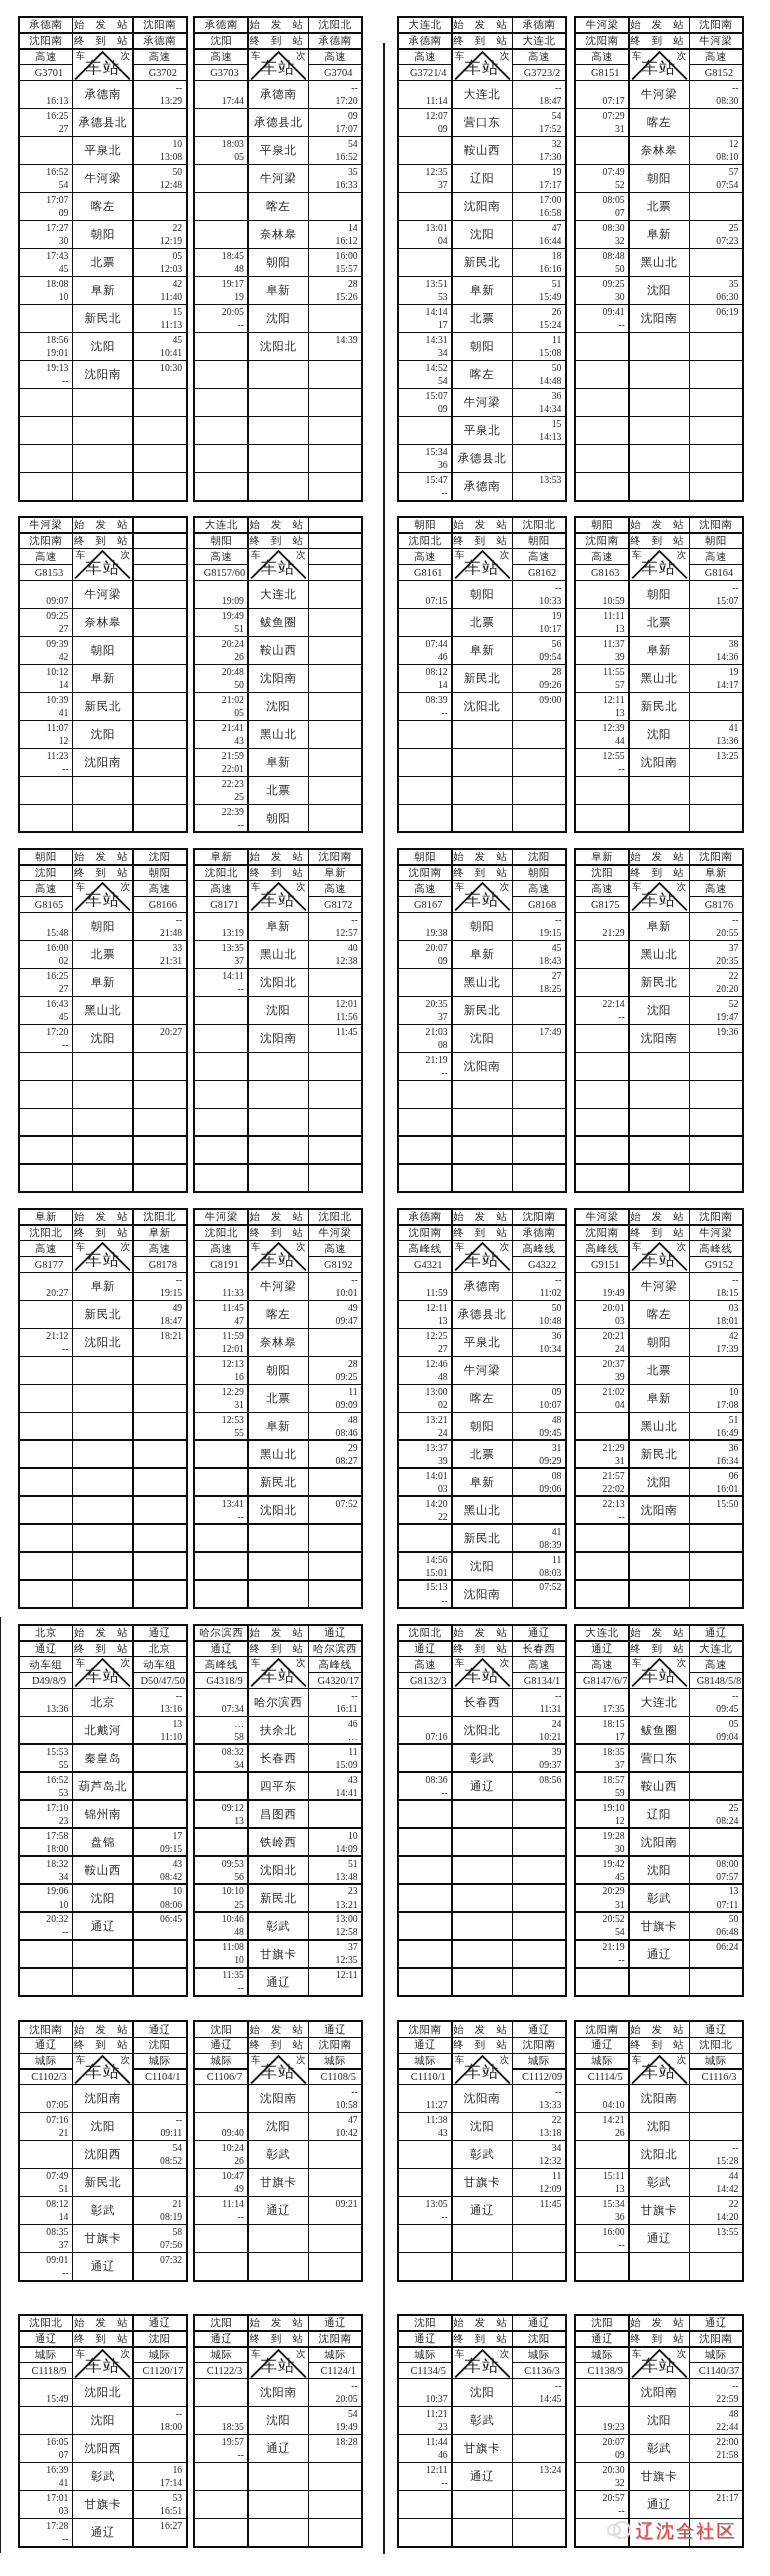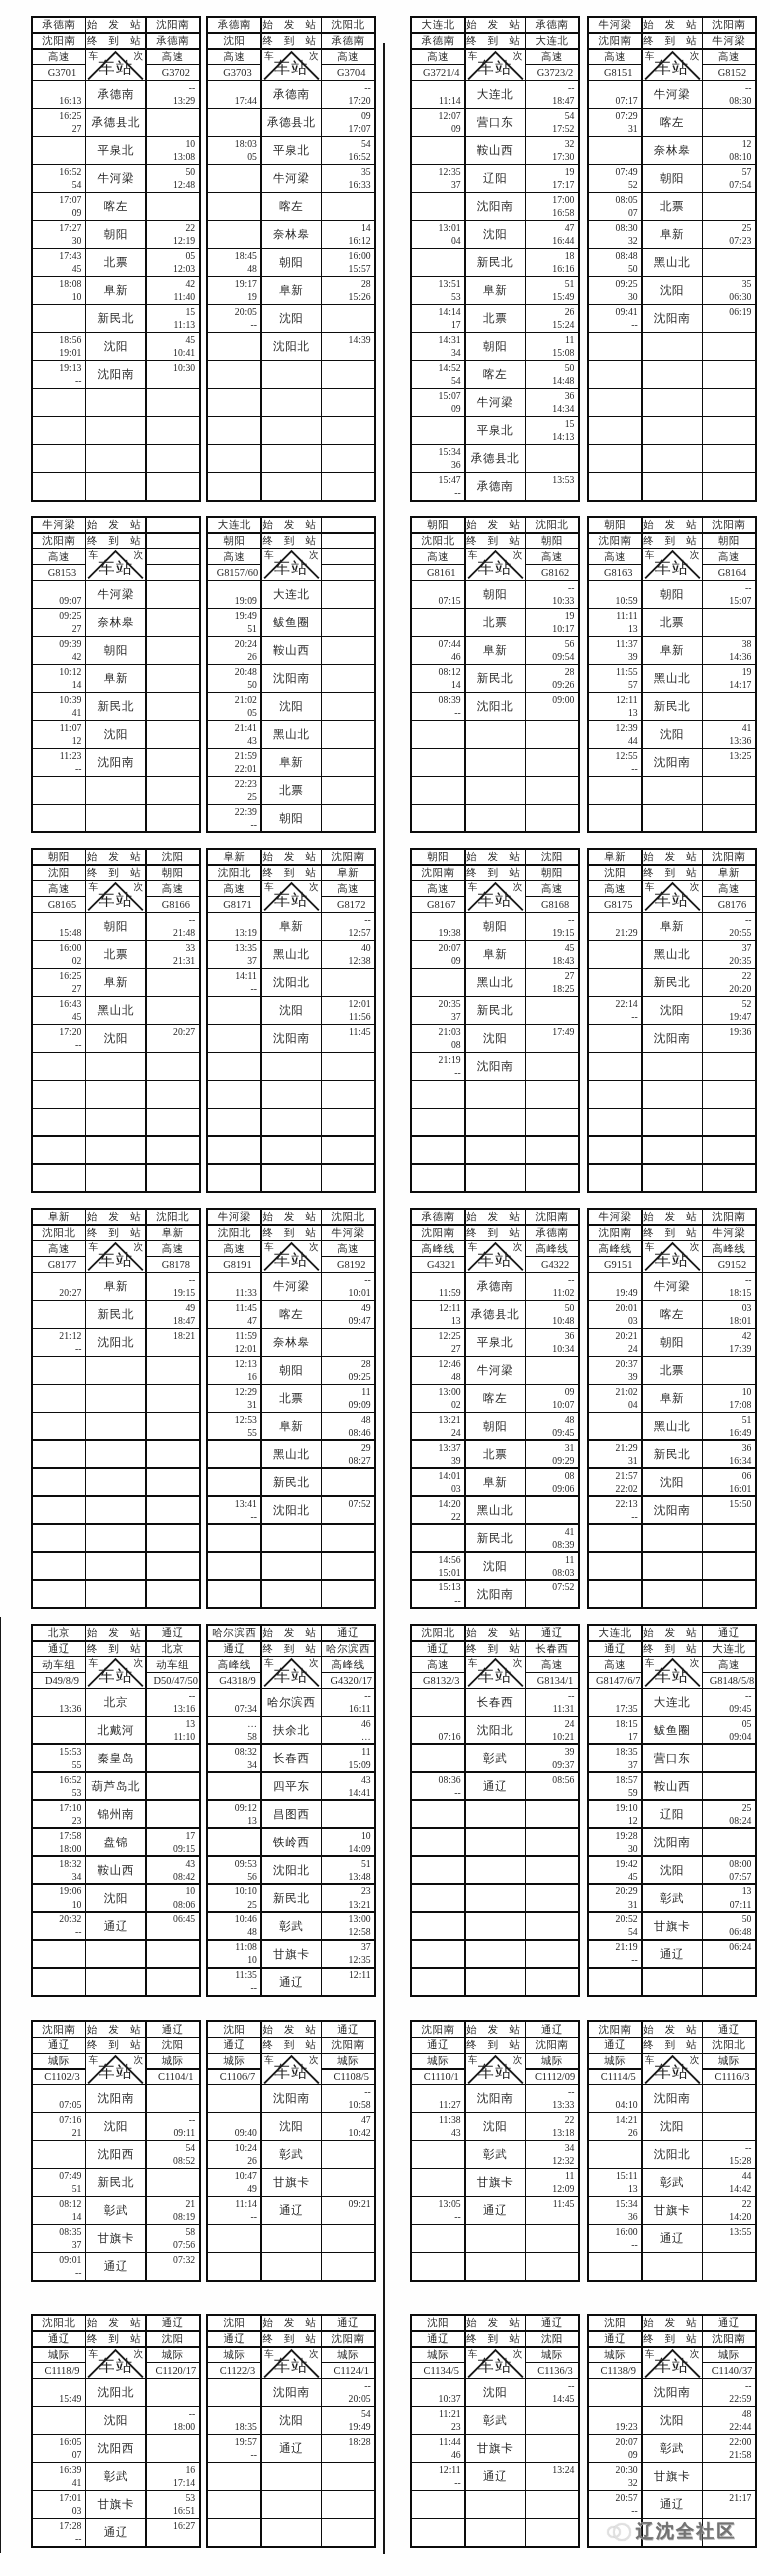--- a/index.html
+++ b/index.html
@@ -1,19 +1,19 @@
 <!DOCTYPE html>
 <html style="font-size:11.5px"><head>
 <meta charset="utf-8">
 <style>
   html,body{margin:0;padding:0;background:#fff;}
   .page{position:relative;width:770px;height:2576px;background:#fefefe;overflow:hidden;
         font-family:"Liberation Serif","DejaVu Serif",serif;color:#1f1f1f;}
   .bands{position:absolute;left:0;top:16px;width:100%;}
-  .band{display:flex;align-items:flex-start;margin-left:18px;justify-content:center;}
+  .band{display:flex;align-items:flex-start;margin-left:18px;}
   .band + .band{margin-top:14.4px;}
   .band:nth-of-type(6){margin-top:23px;}
   .band:nth-of-type(7){margin-top:32px;}
   .card{background:#0c0c0c;border:2.2px solid #0c0c0c;display:grid;
         grid-template-columns:52px 59px 52px;grid-template-rows:repeat(4,14.4px);
         grid-auto-rows:26.6px;gap:1.4px;align-content:start;}
   .card + .card{margin-left:5.7px;}
   .card:nth-child(3){margin-left:34px;}
   .card:nth-child(4){margin-left:7.2px;}
   .cell{background:#fff;overflow:hidden;}
@@ -26,23 +26,23 @@
   .dche{position:absolute;left:2.2px;top:0px;font-size:9.7px;}
   .dci{position:absolute;right:2.2px;top:0px;font-size:9.7px;}
   .dst{position:absolute;left:0;right:0;bottom:0.7px;text-align:center;font-size:16px;letter-spacing:1.4px;}
   .st{display:flex;align-items:center;justify-content:center;font-size:11.5px;letter-spacing:0.7px;white-space:nowrap;}
   .tc{display:flex;flex-direction:column;justify-content:space-between;align-items:flex-end;
       padding:0.7px 3.6px 1.4px 1.4px;font-size:9.7px;line-height:11.5px;}
   .tc .t1,.tc .t2{min-height:11.5px;white-space:nowrap;}
   .artifact{position:absolute;background:#161616;}
   .gutter-v{left:383px;top:43px;width:2.2px;height:2511px;}
   .edge-v{left:0px;top:1617px;width:1.4px;height:936px;}
-  .watermark{position:absolute;left:607px;top:2519px;display:flex;align-items:flex-end;
-             color:#737373;text-shadow:0 0 0.7px #9a9a9a,0.7px 0.7px 0 #b5b5b5;
-             font-size:18px;font-weight:bold;letter-spacing:2.2px;white-space:nowrap;}
+  .watermark{position:absolute;left:607px;top:2519px;display:flex;align-items:center;
+             color:#ef4444;text-shadow:0 0 0.7px #9a9a9a,0.7px 0.7px 0 #b5b5b5;
+             font-size:18px;font-weight:normal;letter-spacing:2.2px;white-space:nowrap;}
   .wicon{position:relative;width:24.4px;height:20px;margin-right:4.3px;}
   .wicon i{position:absolute;border:2.2px solid #e0e0e0;box-shadow:0 0 0.7px #aaa;border-radius:50%;background:transparent;}
   .wicon i.b1{left:0;top:2.9px;width:10px;height:8.6px;}
   .wicon i.b2{left:5.7px;top:0;width:14.4px;height:13.7px;}
 </style>
 </head>
 <body>
 
 <div class="page">
   <div class="bands">

